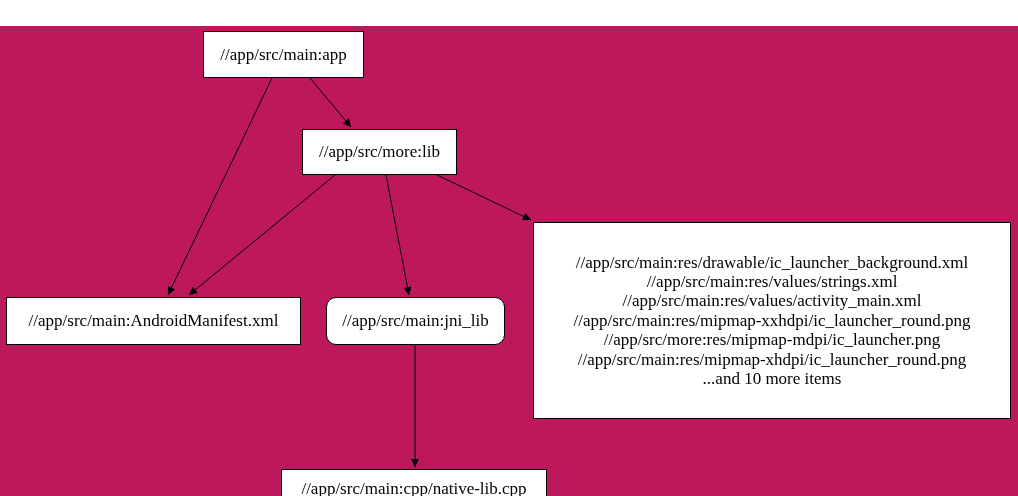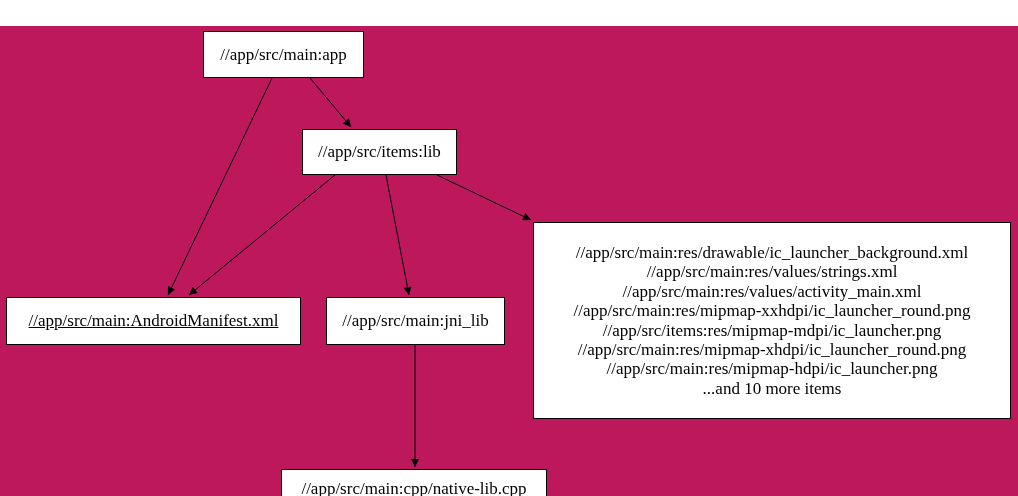--- a/index.html
+++ b/index.html
@@ -54,39 +54,38 @@
     <line x1="386" y1="149" x2="409" y2="269" marker-end="url(#arrow)"></line>
     <line x1="437" y1="149" x2="531" y2="194" marker-end="url(#arrow)"></line>
     <line x1="415" y1="319" x2="415" y2="441" marker-end="url(#arrow)"></line>
   </svg>
 
   <div class="node" style="left:203px; top:5px; width:161px; height:47px;">
     <span>//app/src/main:app</span>
   </div>
 
   <div class="node" style="left:302px; top:103px; width:155px; height:46px;">
-    <span>//app/src/items:lib</span>
+    <span>//app/src/more:lib</span>
   </div>
 
-  <div class="node" style="left:6px; top:271px; width:295px; height:48px;text-decoration:underline;">
+  <div class="node" style="left:6px; top:271px; width:295px; height:48px;">
     <span>//app/src/main:AndroidManifest.xml</span>
   </div>
 
-  <div class="node" style="left:326px; top:271px; width:179px; height:48px;">
+  <div class="node" style="left:326px; top:271px; width:179px; height:48px;border-radius:10px;">
     <span>//app/src/main:jni_lib</span>
   </div>
 
   <div class="node multi" style="left:533px; top:196px; width:478px; height:197px;">
     <div>//app/src/main:res/drawable/ic_launcher_background.xml</div>
     <div>//app/src/main:res/values/strings.xml</div>
     <div>//app/src/main:res/values/activity_main.xml</div>
     <div>//app/src/main:res/mipmap-xxhdpi/ic_launcher_round.png</div>
-    <div>//app/src/items:res/mipmap-mdpi/ic_launcher.png</div>
+    <div>//app/src/more:res/mipmap-mdpi/ic_launcher.png</div>
     <div>//app/src/main:res/mipmap-xhdpi/ic_launcher_round.png</div>
-    <div>//app/src/main:res/mipmap-hdpi/ic_launcher.png</div>
     <div>...and 10 more items</div>
   </div>
 
   <div class="node" style="left:281px; top:443px; width:266px; height:40px;">
     <span>//app/src/main:cpp/native-lib.cpp</span>
   </div>
 
 </div>
 
 </body></html>

